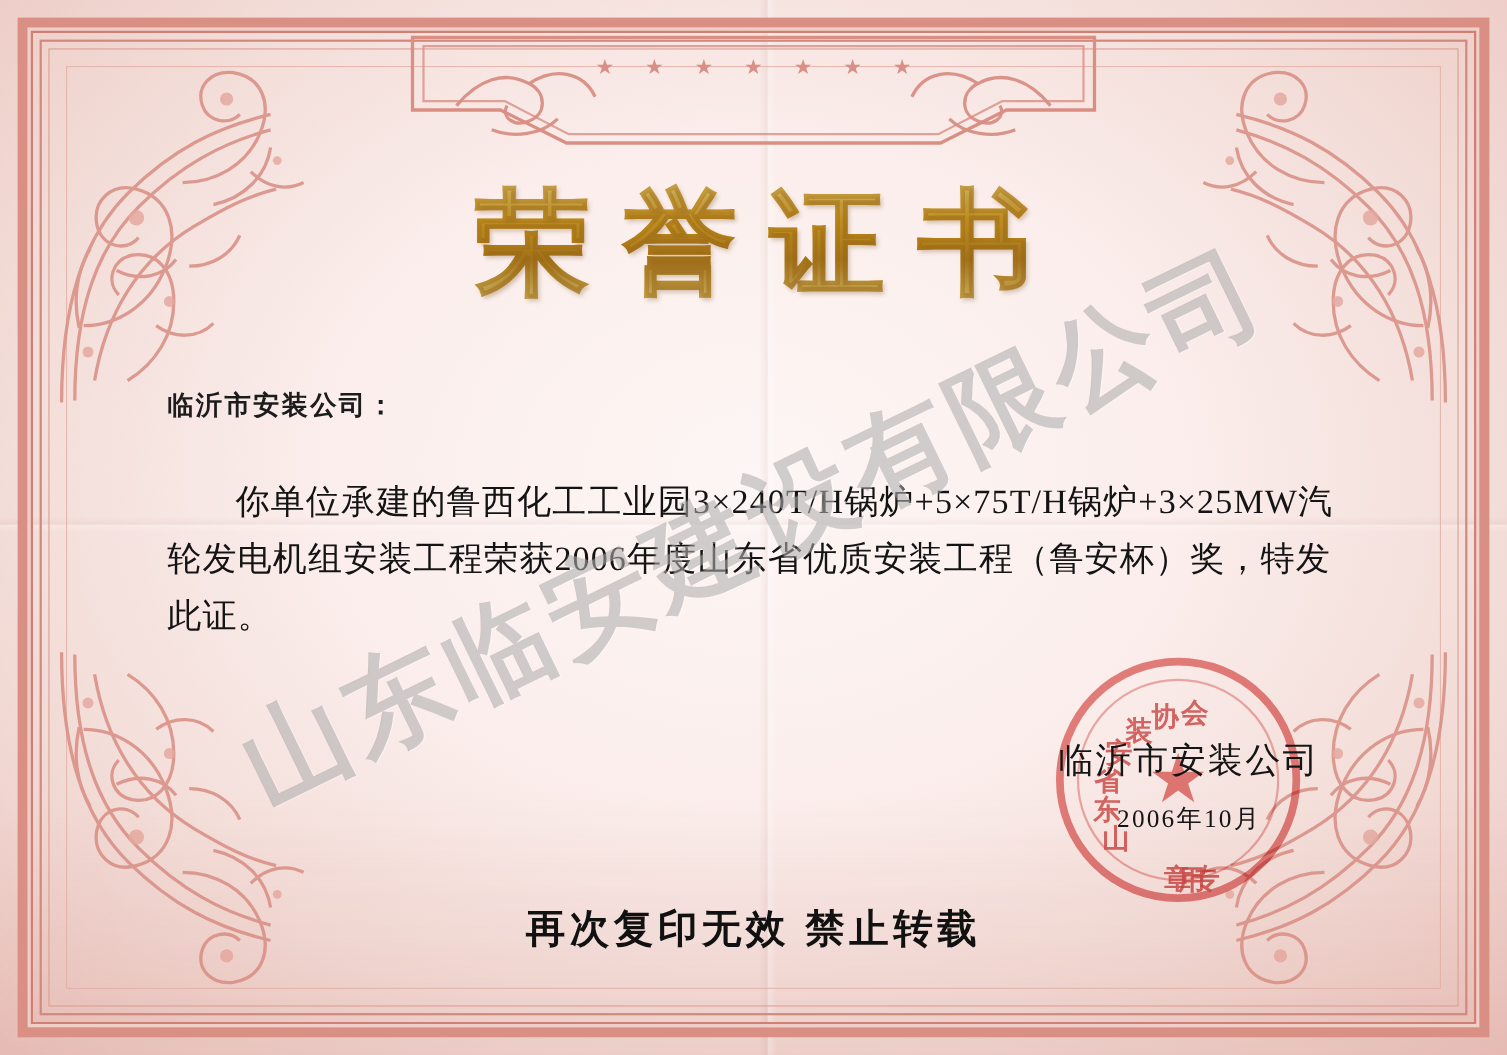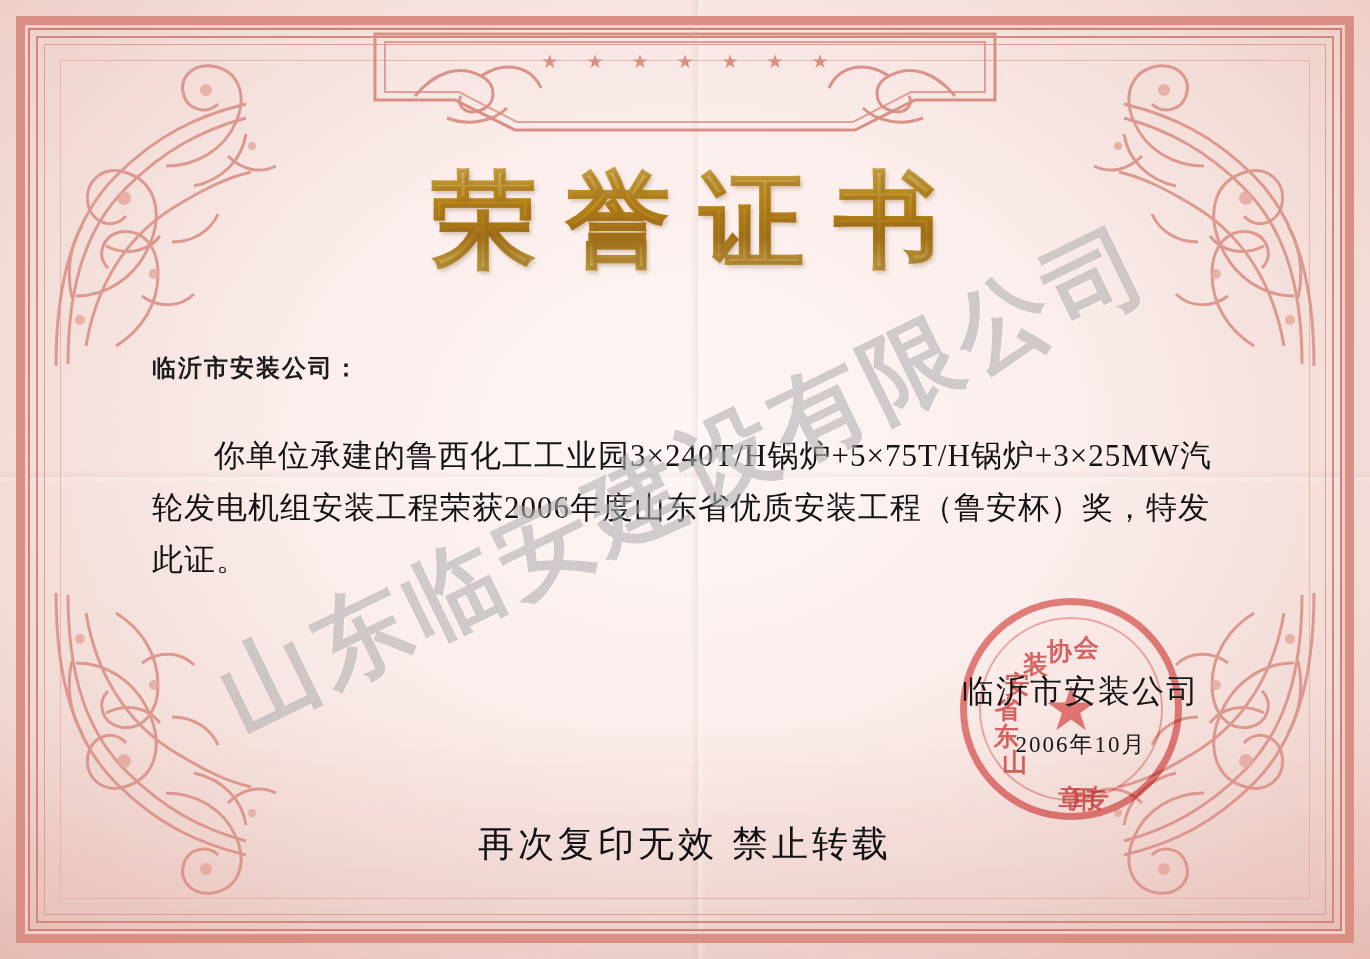--- a/index.html
+++ b/index.html
@@ -211,21 +211,21 @@
   }
 
   
   .notice {
     position: absolute;
     left: 0;
     width: 100%;
     top: 820px;
     text-align: center;
     font-size: 36px;
-    font-weight: 400;
+    font-weight: 700;
     color: #111;
     letter-spacing: 4px;
     font-family: "Liberation Sans", "DejaVu Sans", sans-serif;
   }
 
   
   .watermark {
     position: absolute;
     left: 50%;
     top: 50%;

